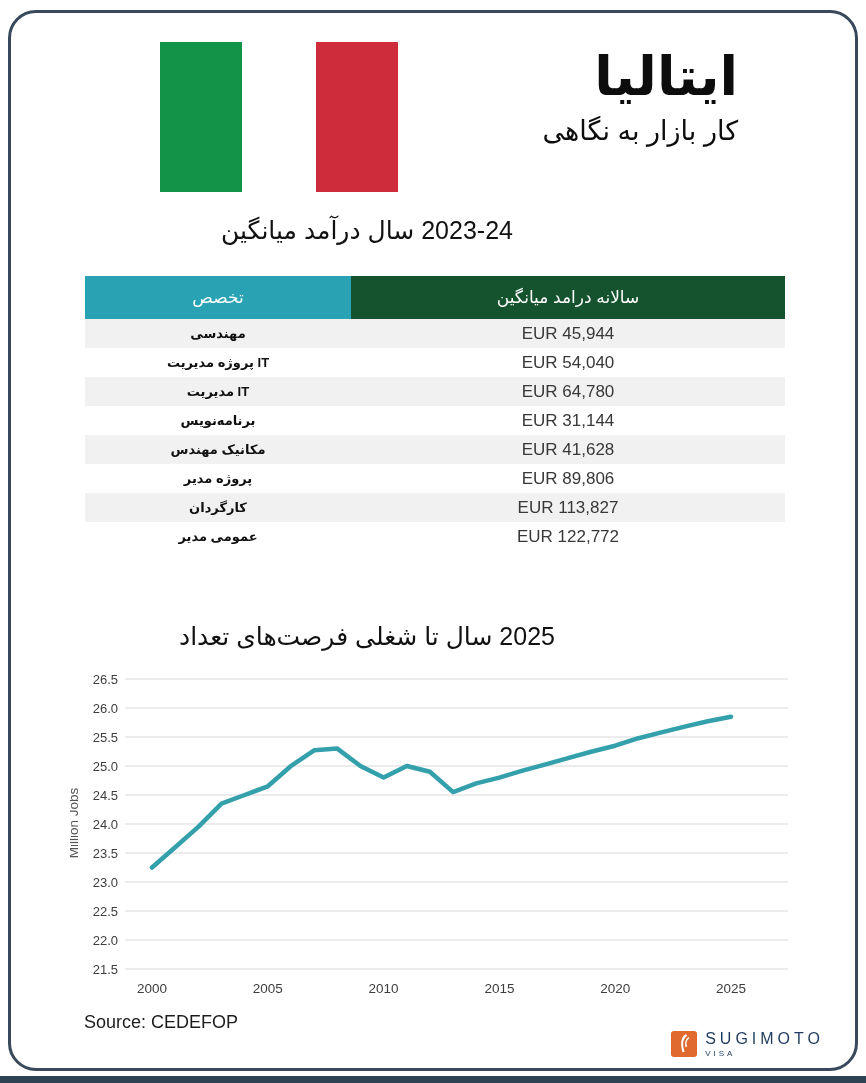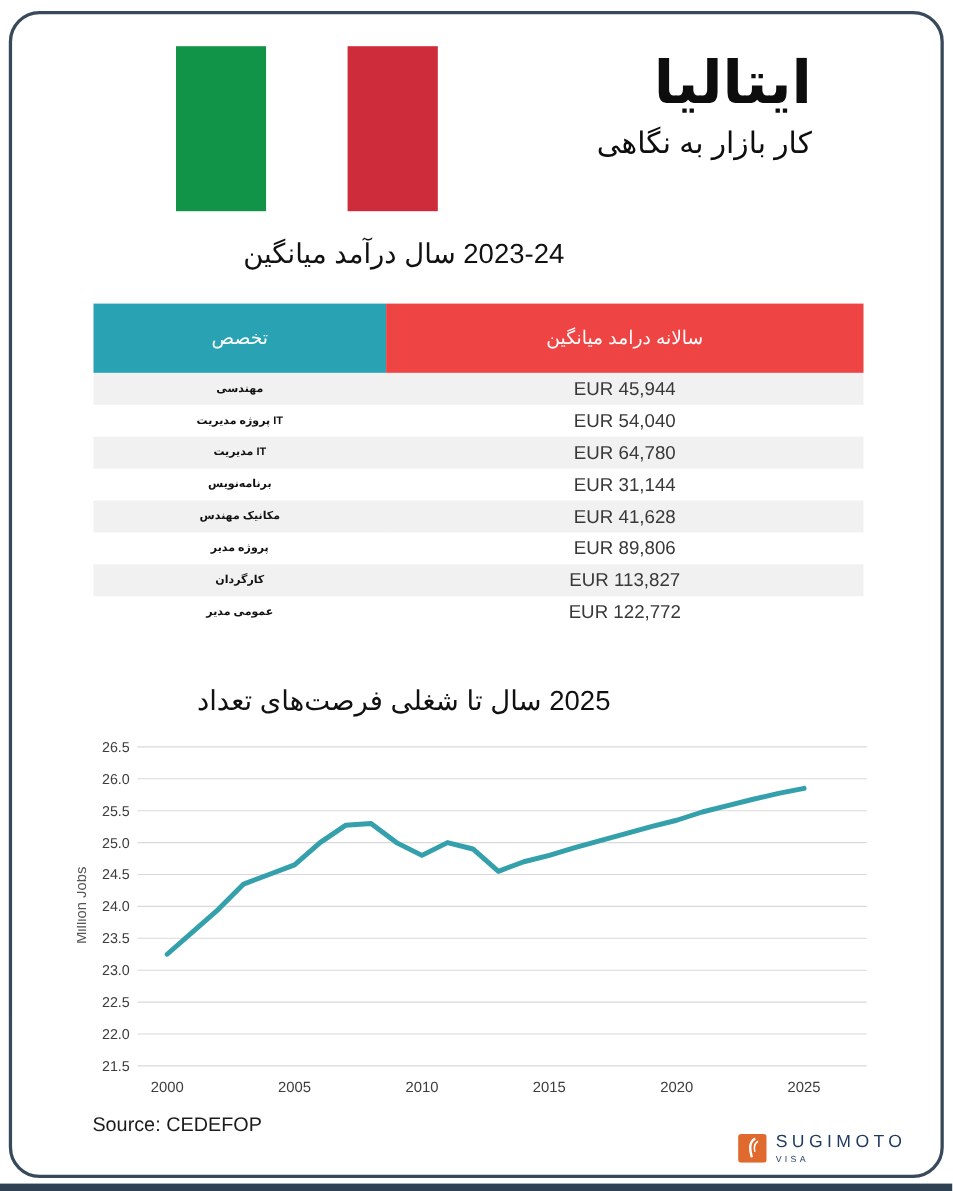--- a/index.html
+++ b/index.html
@@ -22,25 +22,25 @@
   .sub-title{font-size:27px;font-weight:400;color:#0d0d0d;margin:2px 0 0 0;}
 
   .section-title{position:absolute;left:0;width:734px;text-align:center;
                  font-size:25px;font-weight:400;color:#111;margin:0;}
   #table-title{top:216px;}
   #chart-title{top:622px;}
 
   
   table.income{position:absolute;left:85px;top:276px;width:700px;border-collapse:collapse;}
   table.income th{background:#29A3B4;color:#fff;font-weight:400;font-size:17px;height:43px;
-                  text-align:center;padding:10px;}
+                  text-align:center;padding:0;}
   table.income td{height:29px;text-align:center;padding:0;vertical-align:middle;}
   table.income col.c1{width:38%;} table.income col.c2{width:62%;}
   table.income tbody tr:nth-child(odd){background:#F1F1F1;}
-  td.spec{font-size:10px;font-weight:700;color:#101010;}
+  td.spec{font-size:13px;font-weight:700;color:#101010;}
   td.inc{font-size:17px;font-weight:400;color:#383838;}
 
   
   .chart-wrap{position:absolute;left:70px;top:663px;width:720px;height:340px;}
 
   .source-note{position:absolute;left:84px;top:1012px;font-size:18px;color:#1c1c1c;}
 
   
   .logo{position:absolute;right:42px;top:1030px;display:flex;align-items:center;gap:8px;}
   .logo-text .brand{font-size:16px;letter-spacing:4px;color:#1E3A5F;font-weight:500;}
@@ -68,21 +68,21 @@
   <h2 class="section-title" id="table-title"><bdi dir="rtl">میانگین</bdi> <bdi dir="rtl">درآمد</bdi> <bdi dir="rtl">سال</bdi> <bdi dir="ltr">2023-24</bdi></h2>
 
   <table class="income">
     <colgroup>
         <col class="c1">
         <col class="c2">
       </colgroup>
     <thead>
       <tr>
         <th style="background: rgb(41, 163, 180);"><bdi dir="rtl">تخصص</bdi></th>
-        <th style="background: #ef4444;"><bdi dir="rtl">میانگین</bdi> <bdi dir="rtl">درامد</bdi> <bdi dir="rtl">سالانه</bdi></th>
+        <th style="background: #14532d;"><bdi dir="rtl">میانگین</bdi> <bdi dir="rtl">درامد</bdi> <bdi dir="rtl">سالانه</bdi></th>
       </tr>
     </thead>
     <tbody>
         <tr>
           <td class="spec"><bdi dir="rtl">مهندسی</bdi></td>
           <td class="inc">EUR 45,944</td>
         </tr>
         <tr>
           <td class="spec"><bdi dir="rtl">مدیریت</bdi> <bdi dir="rtl">پروژه</bdi> <bdi dir="ltr">IT</bdi></td>
           <td class="inc">EUR 54,040</td>

